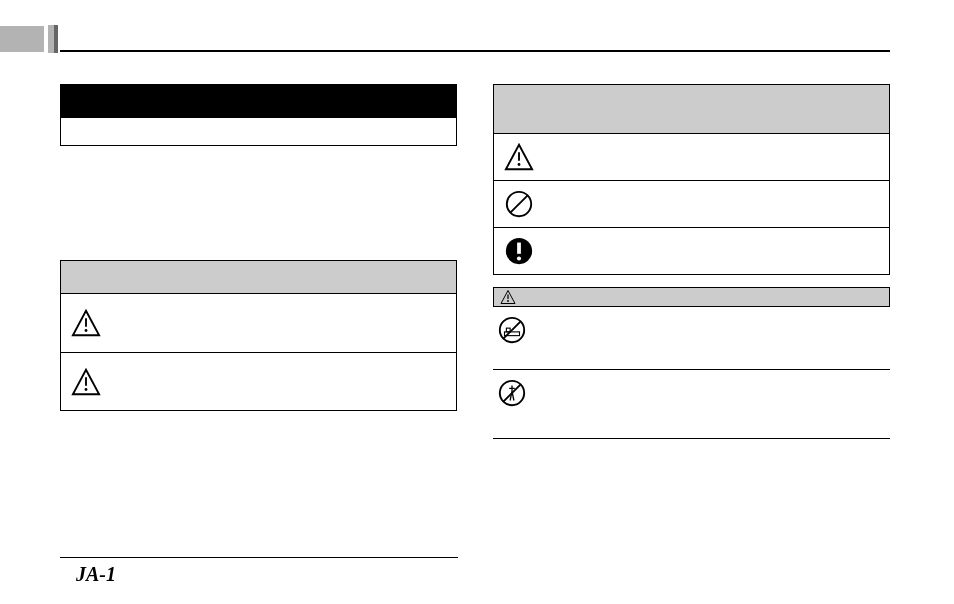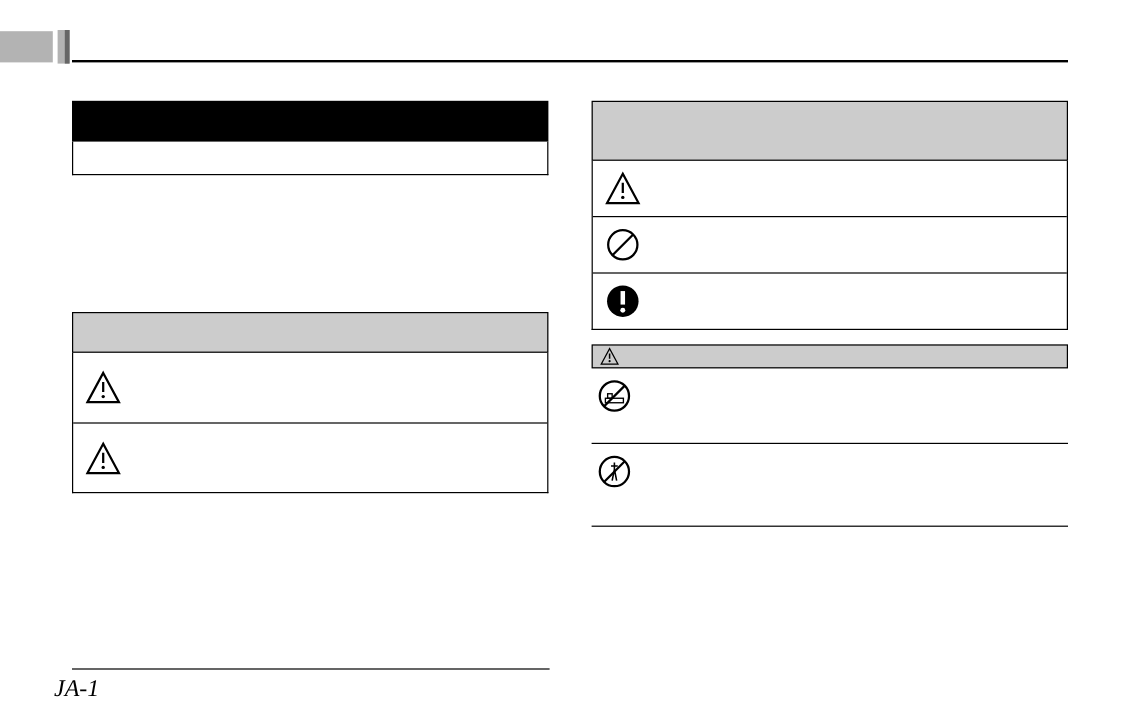--- a/index.html
+++ b/index.html
@@ -17,21 +17,21 @@
   .gray-header.h2 { height: 50px; }
   .gray-header.h3 { height: 20px; }
   .sec-box { width: 100%; border: 1px solid #000; border-top: none; }
   .sec-row { display: flex; align-items: center; padding: 8px 10px; min-height: 48px; }
   .sec-row + .sec-row { border-top: 1px solid #000; }
   .icon { width: 30px; height: 30px; flex-shrink: 0; }
   .icon-sm { width: 22px; height: 22px; }
   .hline { width: 100%; height: 1px; background: #000; }
   .float-row { display: flex; align-items: flex-start; padding: 10px 10px 10px 40px; min-height: 62px; position: relative; }
   .float-row .icon { position: absolute; left: 4px; top: 8px; }
-  .page-num { position: absolute; left: 45px; bottom: 18px; font-style: italic; font-weight: normal; font-size: 20px; font-family: Georgia, 'Times New Roman', serif; }
+  .page-num { position: absolute; left: 76px; bottom: 18px; font-style: italic; font-weight: bold; font-size: 20px; font-family: Georgia, 'Times New Roman', serif; }
   .bottom-rule { position: absolute; left: 60px; bottom: 46px; width: 398px; height: 1px; background: #000; }
 </style>
 </head>
 <body>
 
 <div class="page-tab"></div>
 <div class="tab-inner"></div>
 <div class="tab-inner2"></div>
 <div class="top-rule"></div>
 

